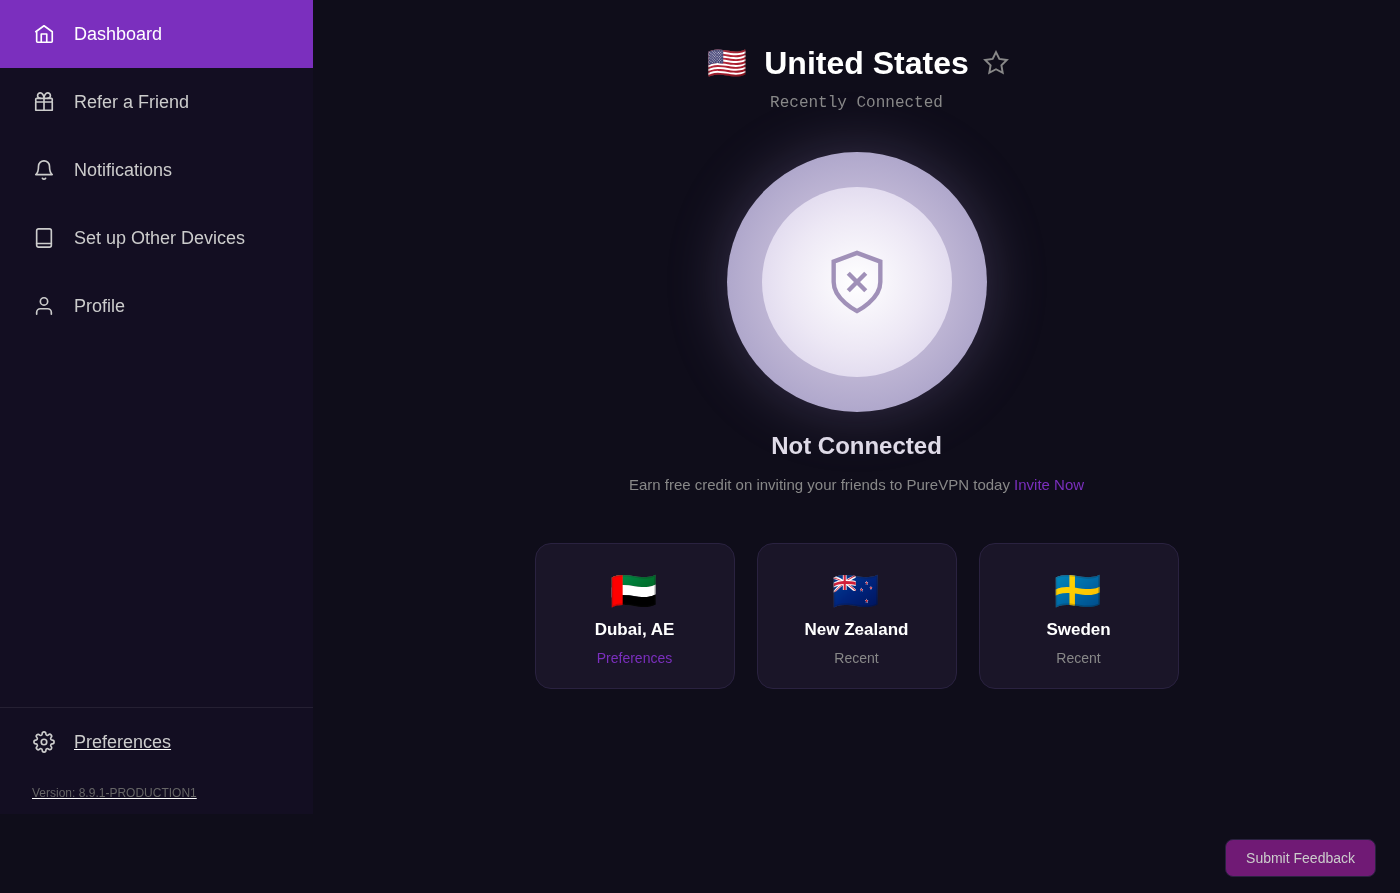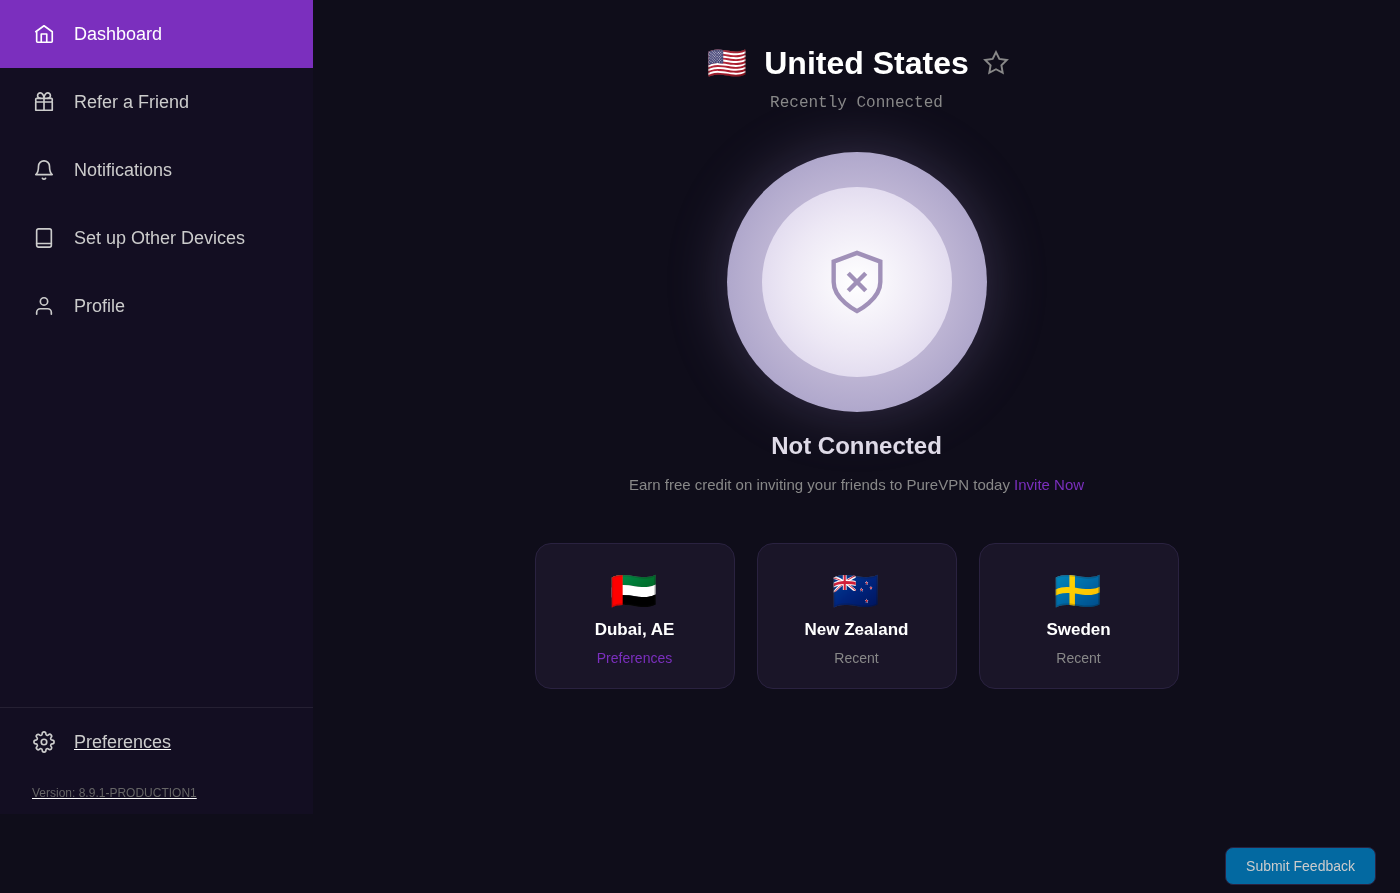--- a/index.html
+++ b/index.html
@@ -239,23 +239,23 @@
     }
 
     .card-status.recommended {
       color: #7b2fbe;
       font-weight: 500;
     }
 
     
     .submit-feedback {
       position: absolute;
-      bottom: 8px;
+      bottom: 16px;
       right: 24px;
-      background: #0369a1;
+      background: #701a75;
       border: 1px solid #2a2240;
       color: #ccc;
       padding: 10px 20px;
       border-radius: 8px;
       font-size: 14px;
       cursor: pointer;
     }
   </style>
 </head>
 <body>

